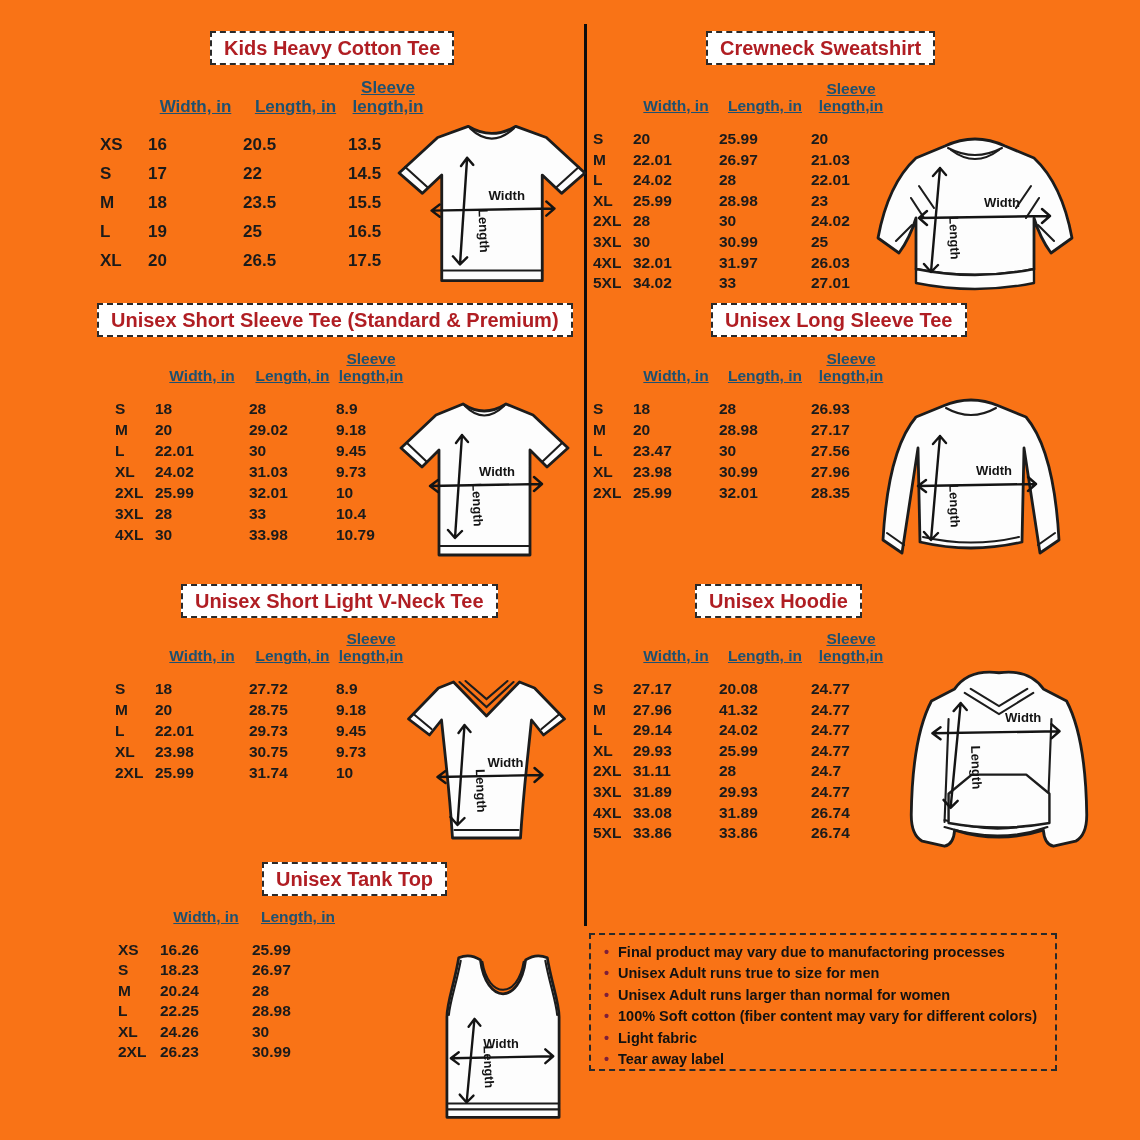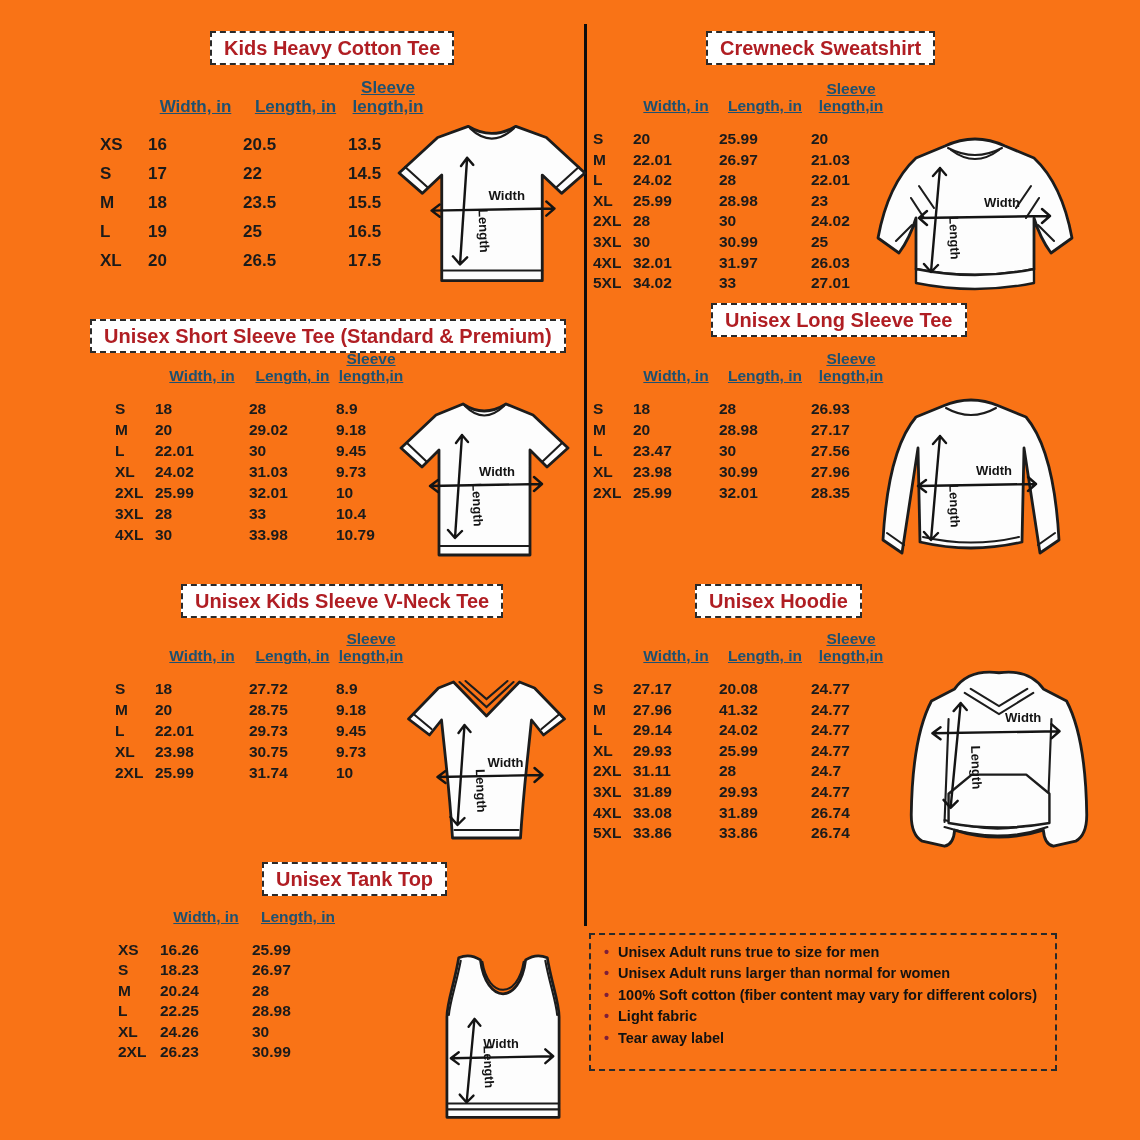--- a/index.html
+++ b/index.html
@@ -122,21 +122,21 @@
       <path class="detail" d="M192,115 L176,99 M34,115 L50,99"></path>
       <path class="detail" d="M57,60 L72,82 M49,72 L62,92 M169,60 L154,82 M177,72 L164,92"></path>
       <path class="arrow" d="M57,92 L188,90 M65,85 L57,92 L65,99 M180,83 L188,90 L180,97"></path>
       <path class="arrow" d="M78,42 L69,146 M71,50 L78,42 L84,49 M62,138 L69,146 L76,139"></path>
       <text x="140" y="81">Width</text>
       <text x="88" y="112" transform="rotate(88,88,112)">Length</text>
     </svg>
   </section>
 
   <section>
-    <div class="title-box" style="left:90px;top:303px;margin-top:16px;">Unisex Short Sleeve Tee (Standard &amp; Premium)</div>
+    <div class="title-box" style="left:97px;top:303px;">Unisex Short Sleeve Tee (Standard &amp; Premium)</div>
     <div class="size-table" style="left:115px;top:350px;grid-template-columns:40px 94px 87px 70px;--rh:21px;font-size:15.5px;">
         <span class="c th"></span>
         <span class="c th">Width, in</span>
         <span class="c th">Length, in</span>
         <span class="c th">Sleeve
 length,in</span>
         <span class="c size">S</span>
         <span class="c val">18</span>
         <span class="c val">28</span>
         <span class="c val">8.9</span>
@@ -212,21 +212,21 @@
       <path class="detail" d="M65,147 Q113,158 161,147"></path>
       <path class="detail" d="M180,155 L197,143 M46,155 L29,143"></path>
       <path class="arrow" d="M60,96 L178,94 M68,90 L60,96 L68,102 M170,87 L178,94 L170,101"></path>
       <path class="arrow" d="M82,46 L73,150 M75,54 L82,46 L88,53 M66,142 L73,150 L80,143"></path>
       <text x="136" y="85">Width</text>
       <text x="92" y="116" transform="rotate(88,92,116)">Length</text>
     </svg>
   </section>
 
   <section>
-    <div class="title-box" style="left:181px;top:584px;">Unisex Kids Sleeve V-Neck Tee</div>
+    <div class="title-box" style="left:181px;top:584px;">Unisex Short Light V-Neck Tee</div>
     <div class="size-table" style="left:115px;top:630px;grid-template-columns:40px 94px 87px 70px;--rh:21px;font-size:15.5px;">
         <span class="c th"></span>
         <span class="c th">Width, in</span>
         <span class="c th">Length, in</span>
         <span class="c th">Sleeve
 length,in</span>
         <span class="c size">S</span>
         <span class="c val">18</span>
         <span class="c val">27.72</span>
         <span class="c val">8.9</span>
@@ -346,20 +346,21 @@
       <path class="detail" d="M40,13 C36,35 29,55 28,68 M126,13 C130,35 137,55 138,68"></path>
       <path class="detail" d="M26,158 L140,158 M26,164 L140,164"></path>
       <path class="arrow" d="M30,112 L134,110 M38,106 L30,112 L38,118 M126,103 L134,110 L126,117"></path>
       <path class="arrow" d="M54,72 L46,157 M48,80 L54,72 L60,79 M39,149 L46,157 L53,150"></path>
       <text x="81" y="102">Width</text>
       <text x="64" y="121" transform="rotate(88,64,121)">Length</text>
     </svg>
   </section>
 
   <ul class="notes">
+      <li>Final product may vary due to manufactoring processes</li>
       <li>Unisex Adult runs true to size for men</li>
       <li>Unisex Adult runs larger than normal for women</li>
       <li>100% Soft cotton (fiber content may vary for different colors)</li>
       <li>Light fabric</li>
       <li>Tear away label</li>
     </ul>
 
 </div>
 
 </body></html>

